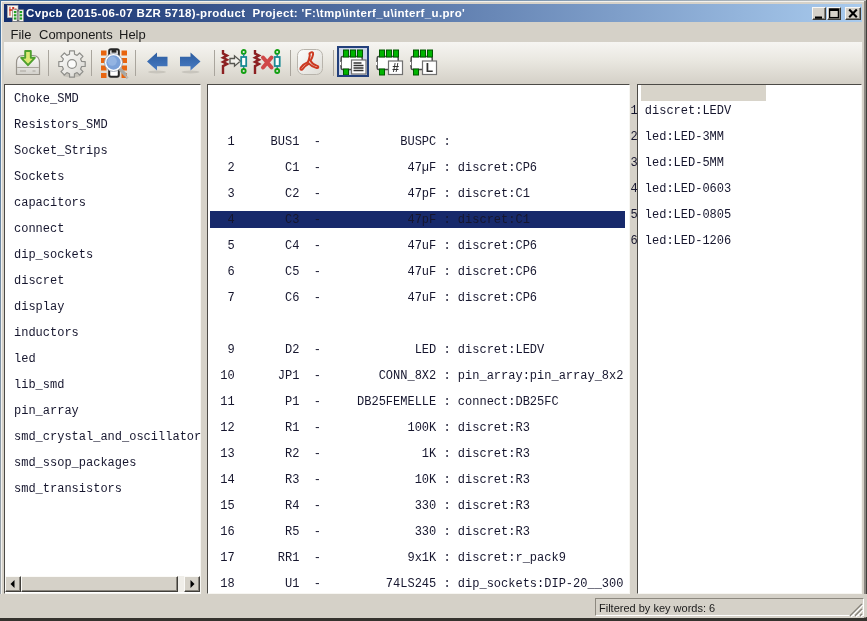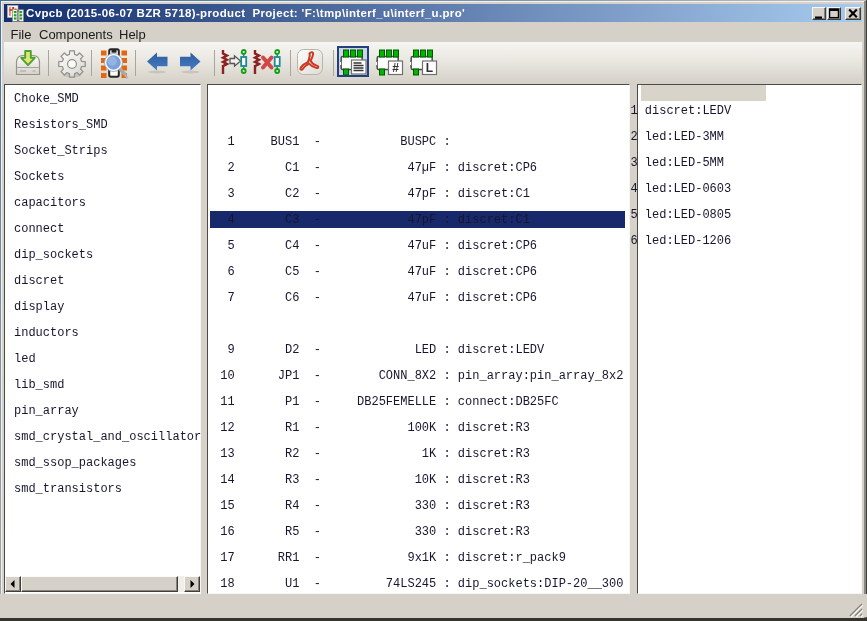--- a/index.html
+++ b/index.html
@@ -289,17 +289,20 @@
   </div>
   <div class="sbtn" style="left:16px;width:157px;"></div>
   <div class="sbtn" style="left:179px;width:16px;">
     <svg width="14" height="14" viewBox="0 0 14 14">
         <path d="M5.5 3 L9.5 7 L5.5 11 Z" fill="#000"></path>
       </svg>
   </div>
 </div>
 
 <div id="statusbar" class="abs">
+  <div class="ssec" style="left:595px;width:269px;">
+      <div>Filtered by key words: 6</div>
+    </div>
   <svg class="abs" style="left:849px;top:9px" width="14" height="14" viewBox="0 0 14 14">
     <path d="M13 1 L1 13 M13 6 L6 13 M13 11 L11 13" stroke="#87837b" stroke-width="1.6"></path>
     <path d="M14 2 L2 14 M14 7 L7 14 M14 12 L12 14" stroke="#ffffff" stroke-width="1.2"></path>
   </svg>
 </div>
 
 </body></html>

